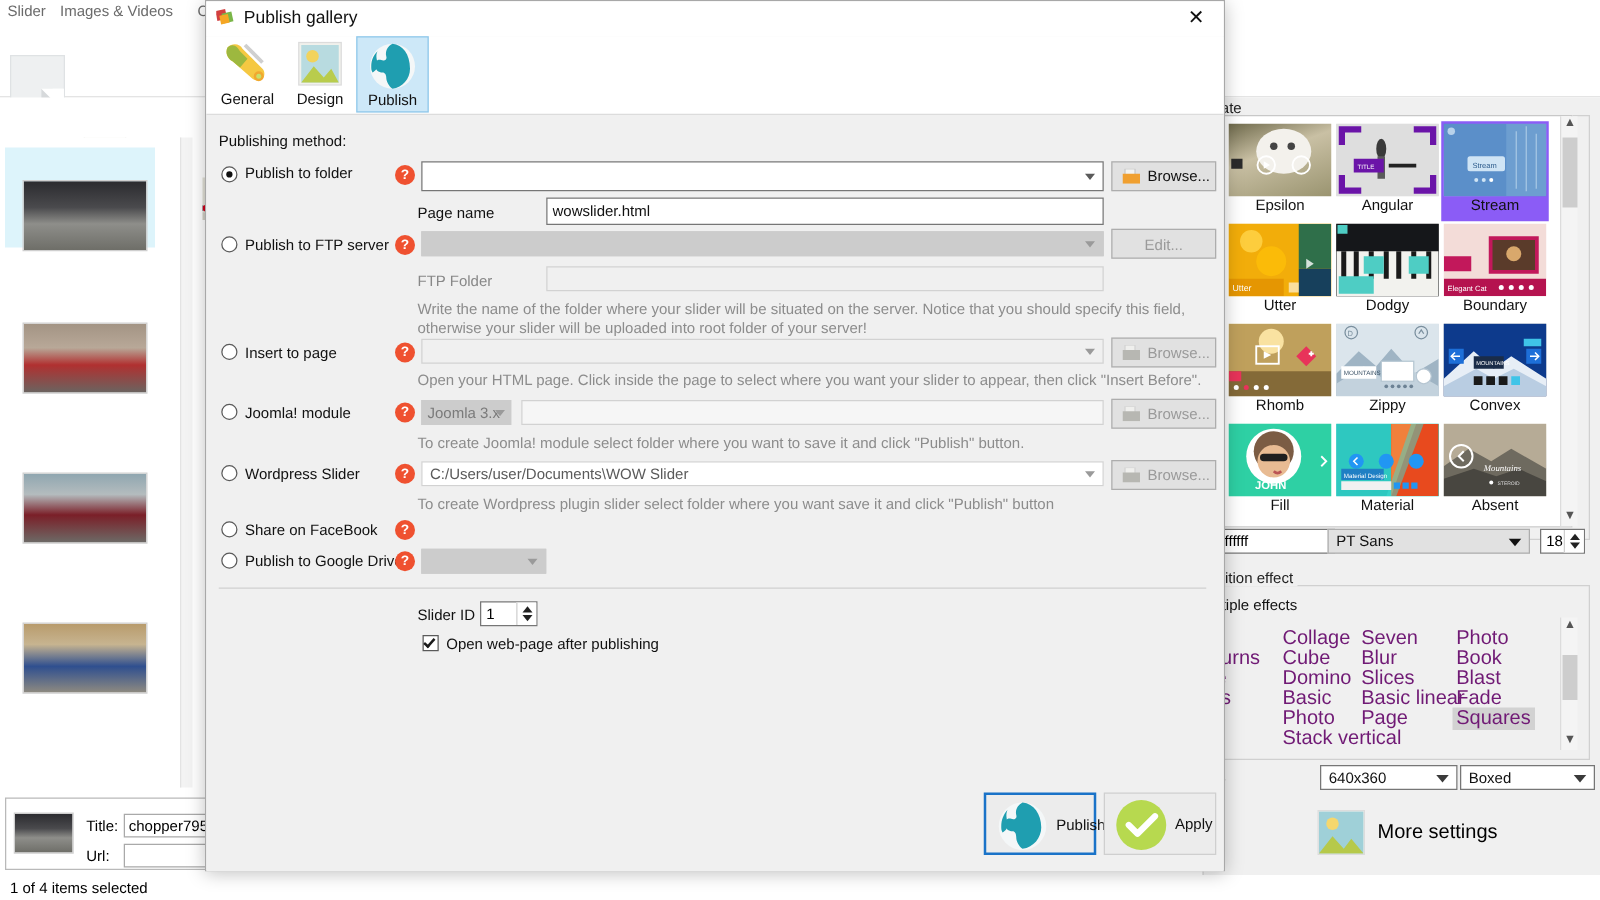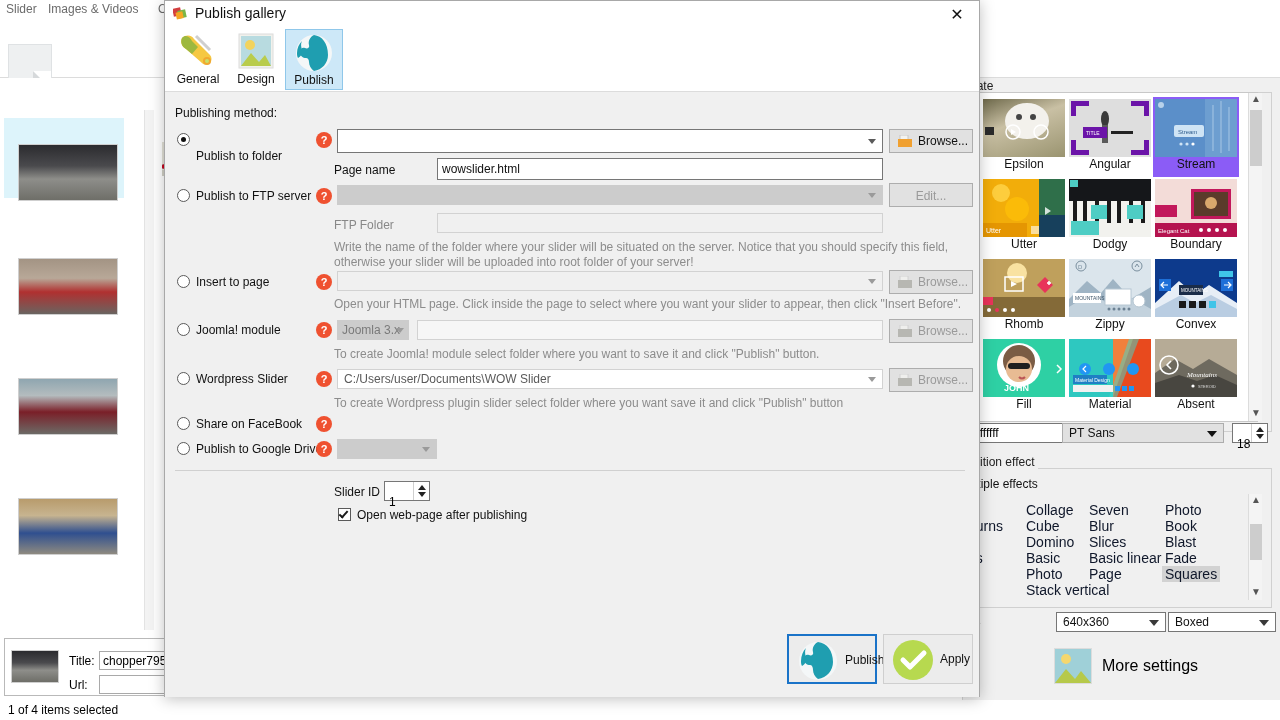--- a/index.html
+++ b/index.html
@@ -80,28 +80,28 @@
   .clr-input { position:absolute; left:968px; top:423px; width:100px; height:20px; border:1px solid #767676; background:#fff; font-size:12px; padding:2px 4px;}
   .combo { position:absolute; background:#e1e1e1; border:1px solid #adadad; font-size:12px; color:#111; }
   .combo .txt { position:absolute; left:6px; top:2px; }
   .combo .arrow { position:absolute; right:6px; top:7px; width:0;height:0;border-left:5px solid transparent;border-right:5px solid transparent;border-top:6px solid #111;}
   .combo.white { background:#fff; border:1px solid #767676;}
   .combo.white .arrow { border-top-color:#3a3a3a; }
   .combo.disabled { background:#cccccc; border:1px solid #cccccc; color:#7a7a7a;}
   .combo.disabled .arrow { border-top-color:#9a9a9a;}
 
   .spinner { position:absolute; background:#fff; border:1px solid #767676; }
-  .spinner .val { position:absolute; left:4px; top:13px; font-size:12px; }
+  .spinner .val { position:absolute; left:4px; top:2px; font-size:12px; }
   .spinner .btns { position:absolute; right:0; top:0; width:16px; height:100%; background:#fff; border-left:1px solid #cfcfcf;}
   .spinner .up,.spinner .dn { position:absolute; left:4px; width:0;height:0;border-left:4px solid transparent;border-right:4px solid transparent;}
   .spinner .up{ top:3px; border-bottom:5px solid #222;}
   .spinner .dn{ bottom:3px; border-top:5px solid #222;}
 
   .eff-list { position:absolute; left:962px; top:495px; width:300px; height:104px; background:#f0f0f0; }
-  .eff-item { position:absolute; font-size:14px; color:#0f172a; white-space:nowrap;}
+  .eff-item { position:absolute; font-size:16px; color:#701a75; white-space:nowrap;}
   .eff-item.sel { background:#d2d2d2; padding:0 3px; }
   .eff-scroll { position:absolute; left:1248px; top:494px; width:14px; height:106px; background:#f4f4f4; border-left:1px solid #dcdcdc;}
   .eff-scroll .arrow { position:absolute; left:0; width:14px; height:14px; text-align:center; line-height:12px; font-size:10px; color:#555;}
   .eff-scroll .thumbbar { position:absolute; left:1px; top:30px; width:12px; height:36px; background:#cdcdcd;}
 
   .more-settings { position:absolute; left:1030px; top:640px; width:190px; height:52px; }
   .ms-ico { position:absolute; left:24px; top:8px; width:38px; height:36px; background:#f2f2f0; border:1px solid #dcdcdc; overflow:hidden;}
   .ms-label { position:absolute; left:72px; top:17px; font-size:16px; }
 
   
@@ -577,21 +577,21 @@
         </div>
         <div class="lb">Publish</div>
       </div>
     </div>
 
     <div class="dlg-body">
 
       <div class="lbl" style="left:10px;top:14px">Publishing method:</div>
 
       <div class="radio on" style="left:12px;top:41px"></div>
-      <div class="lbl" style="left:31px;top:57px">Publish to folder</div>
+      <div class="lbl" style="left:31px;top:39px">Publish to folder</div>
       <div class="helpq" style="left:151px;top:40px">?</div>
       <div class="combo white" style="left:172px;top:37px;width:546px;height:24px">
         <span class="txt" style="top:4px"></span>
         <span class="arrow" style="border-top:5px solid #5a5a5a;border-left-width:4px;border-right-width:4px;top:9px"></span>
       </div>
       <div class="browse-btn" style="left:724px;top:37px;width:84px">
         <span class="bico">
             <svg width="14" height="12" viewBox="0 0 14 12">
               <rect x="2" y="0" width="8" height="6" fill="#f3f3f0" stroke="#c8c8c8"></rect>
               <path d="M0 4h14v8H0z" fill="#f0a030"></path>

